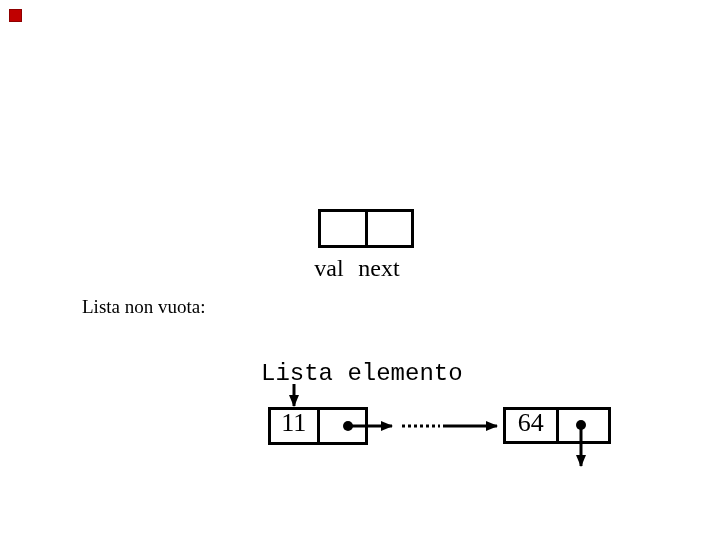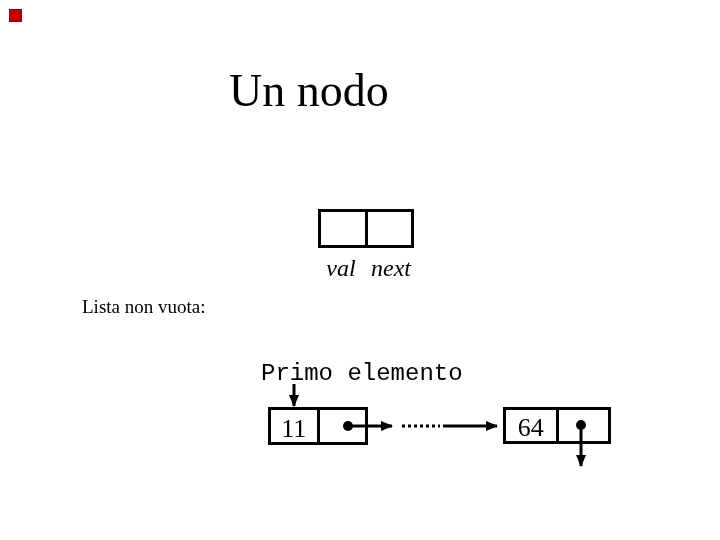--- a/index.html
+++ b/index.html
@@ -41,46 +41,45 @@
   .node-box {
     position: absolute;
     box-sizing: border-box;
     border: 3px solid #000000;
     display: flex;
     background: #ffffff;
   }
   .node-box .cell {
     flex: 1 1 0;
     display: flex;
-    align-items: flex-end;
+    align-items: flex-start;
     justify-content: center;
   }
   .node-box .cell.val {
     border-right: 3px solid #000000;
   }
   .node-box .cell .value-text {
     font-family: "Liberation Serif", serif;
     font-size: 26px;
     line-height: 1;
   }
   .proto-box {
     left: 318px;
     top: 209px;
     width: 96px;
     height: 39px;
   }
   .field-labels {
     position: absolute;
-    left: 316px;
+    left: 304px;
     top: 256px;
     width: 100px;
     display: flex;
     font-size: 24px;
     line-height: 1;
-    font-style: italic;
   }
   .field-labels span {
     flex: 1 1 0;
     text-align: center;
   }
   .lista-heading {
     position: absolute;
     left: 82px;
     top: 297px;
     font-size: 19px;
@@ -123,34 +122,33 @@
     pointer-events: none;
   }
 </style>
 </head>
 <body>
 
 <div class="slide">
 
   <div class="corner-marker" style="background: rgb(192, 0, 0);"></div>
 
-  <h1 class="slide-title">Un nodo</h1>
 
   <div class="node-box proto-box">
     <div class="cell val"></div>
     <div class="cell"></div>
   </div>
   <div class="field-labels">
     <span>val</span>
     <span>next</span>
   </div>
 
   <div class="lista-heading">Lista non vuota:</div>
 
-  <div class="mono-label primo-label">Primo elemento</div>
+  <div class="mono-label primo-label">Lista elemento</div>
 
   <div class="node-box first-node">
     <div class="cell val">
       <span class="value-text">11</span>
     </div>
     <div class="cell"></div>
   </div>
 
   <div class="node-box last-node">
     <div class="cell val">

